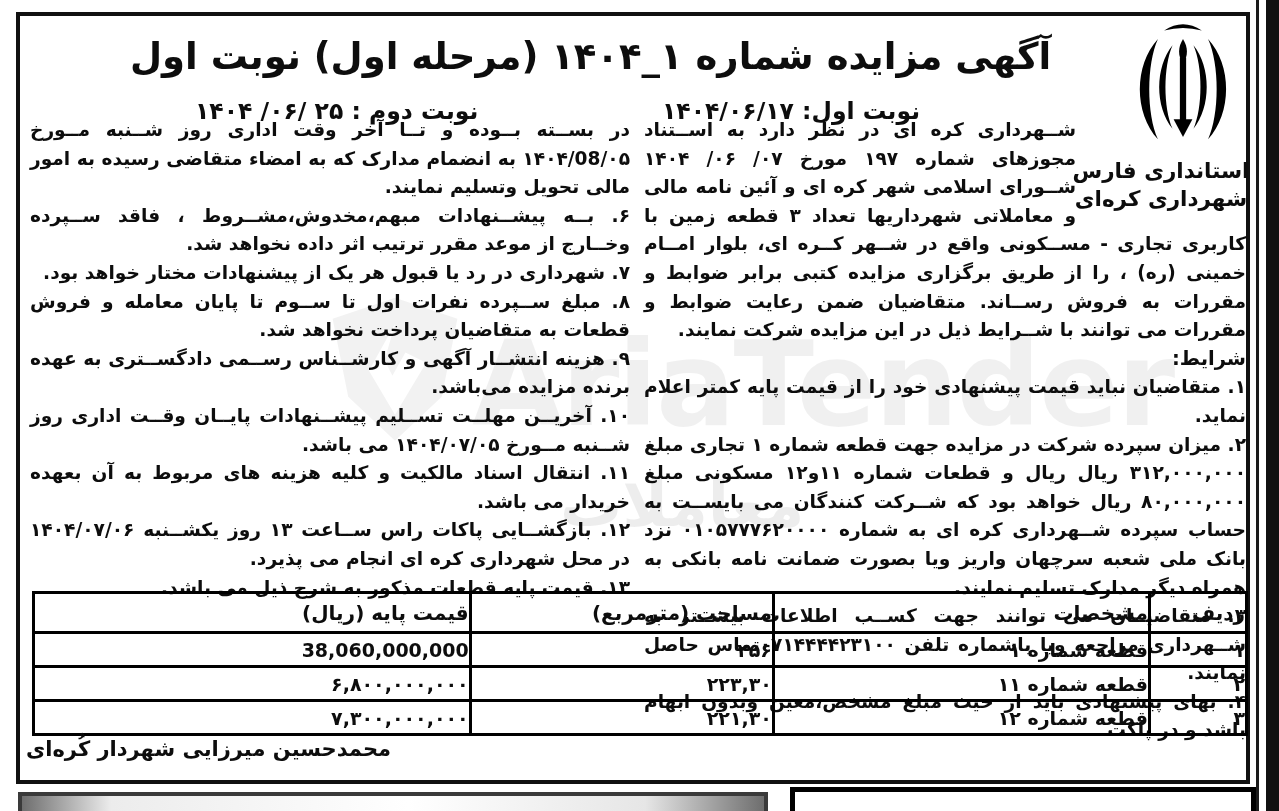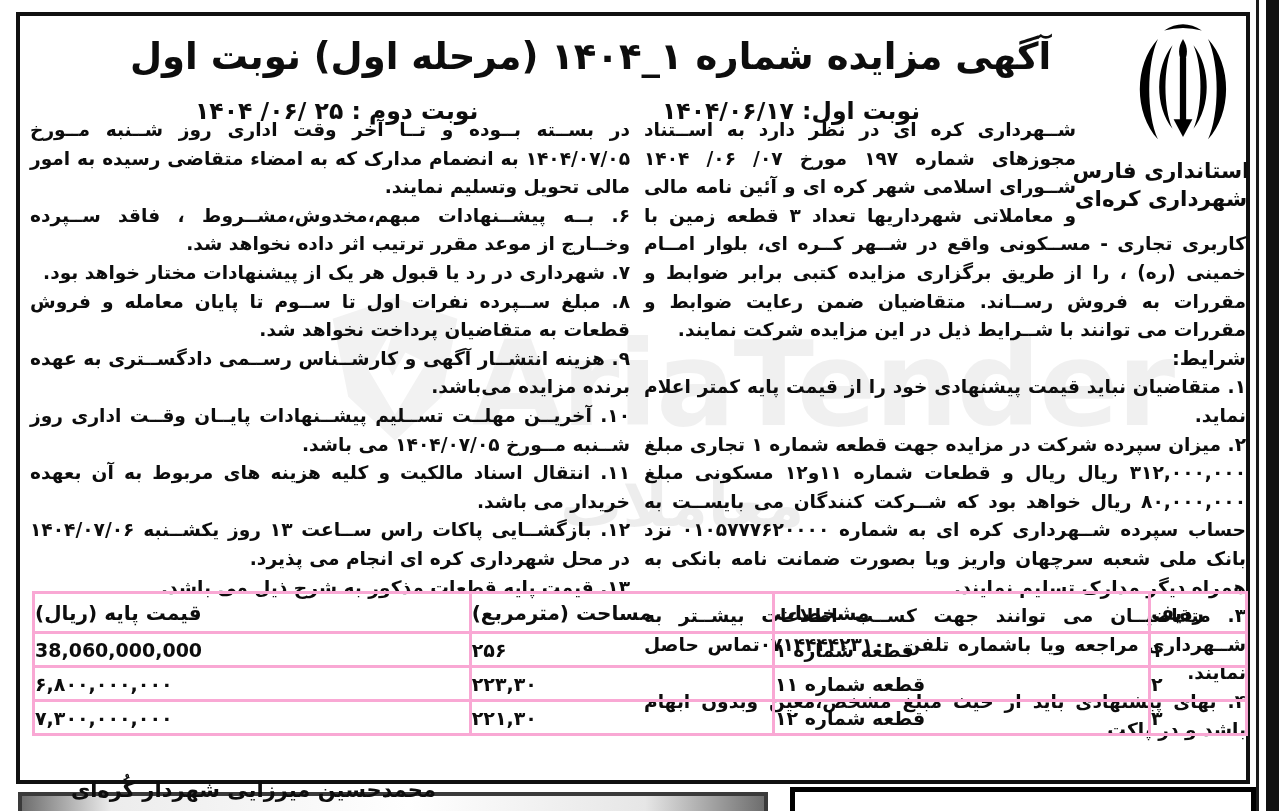--- a/index.html
+++ b/index.html
@@ -74,35 +74,34 @@
   .emblem-spacer { float: right; width: 170px; height: 100px; }
   .cond-heading { font-size: 19.5px; }
   
   .plots-table {
     position: absolute; z-index:2;
     left: 32px; top: 591px; width: 1216px;
     border-collapse: collapse;
     direction: rtl;
   }
   .plots-table th, .plots-table td {
-    border: 3px solid #f9a8d4;
-    text-align: left;
+    border: 3px solid #000000;
+    text-align: right;
     font-weight: bold;
     padding: 0;
   }
   .plots-table th { height: 40px; font-size: 20px; }
   .plots-table td { height: 34px; font-size: 19px; }
   
   .signature {
     position: absolute; z-index:2;
     left: 26px; top: 737px; width: 410px;
-    text-align: right;
+    text-align: left;
     font-size: 21px; font-weight: bold;
     white-space: nowrap;
-    margin-top: 41px;
   }
   
   .edge-line-thin {
     position:absolute; left:1256px; top:0; width:3px; height:811px; background:#1a1a1a;
   }
   .edge-line-thick {
     position:absolute; left:1266px; top:0; width:13px; height:811px; background:#111;
   }
   .below-left-box {
     position:absolute; left:18px; top:792px; width:750px; height:19px;
@@ -160,21 +159,21 @@
     <div class="emblem-spacer"></div>
     <p>شــهرداری کره ای در نظر دارد به اســتناد مجوزهای شماره ۱۹۷ مورخ ۰۷/ ۰۶/ ۱۴۰۴ شــورای اسلامی شهر کره ای و آئین نامه مالی و معاملاتی شهرداریها تعداد ۳ قطعه زمین با کاربری تجاری - مســکونی واقع در شــهر کــره ای، بلوار امــام خمینی (ره) ، را از طریق برگزاری مزایده کتبی برابر ضوابط و مقررات به فروش رســاند. متقاضیان ضمن رعایت ضوابط و مقررات می توانند با شــرایط ذیل در این مزایده شرکت نمایند.</p>
     <p class="cond-heading">شرایط:</p>
     <p>۱. متقاضیان نباید قیمت پیشنهادی خود را از قیمت پایه کمتر اعلام نماید.</p>
     <p>۲. میزان سپرده شرکت در مزایده جهت قطعه شماره ۱ تجاری مبلغ ۳۱۲,۰۰۰,۰۰۰ ریال ریال و قطعات شماره ۱۱و۱۲ مسکونی مبلغ ۸۰,۰۰۰,۰۰۰ ریال خواهد بود که شــرکت کنندگان می بایســت به حساب سپرده شــهرداری کره ای به شماره ۰۱۰۵۷۷۷۶۲۰۰۰۰ نزد بانک ملی شعبه سرچهان واریز ویا بصورت ضمانت نامه بانکی به همراه دیگر مدارک تسلیم نمایند.</p>
     <p>۳. متقاضیــان می توانند جهت کســب اطلاعات بیشــتر به شــهرداری مراجعه ویا باشماره تلفن ۰۷۱۴۴۴۴۲۳۱۰۰تماس حاصل نمایند.</p>
     <p>۴. بهای پیشنهادی باید از حیث مبلغ مشخص،معین وبدون ابهام باشد و در پاکت</p>
   </div>
 
   <div class="col col-left">
-    <p>در بســته بــوده و تــا آخر وقت اداری روز شــنبه مــورخ ۱۴۰۴/۰۷/۰۵ به انضمام مدارک که به امضاء متقاضی رسیده به امور مالی تحویل وتسلیم نمایند.</p>
+    <p>در بســته بــوده و تــا آخر وقت اداری روز شــنبه مــورخ ۱۴۰۴/08/۰۵ به انضمام مدارک که به امضاء متقاضی رسیده به امور مالی تحویل وتسلیم نمایند.</p>
     <p>۶. بــه پیشــنهادات مبهم،مخدوش،مشــروط ، فاقد ســپرده وخــارج از موعد مقرر ترتیب اثر داده نخواهد شد.</p>
     <p>۷. شهرداری در رد یا قبول هر یک از پیشنهادات مختار خواهد بود.</p>
     <p>۸. مبلغ ســپرده نفرات اول تا ســوم تا پایان معامله و فروش قطعات به متقاضیان پرداخت نخواهد شد.</p>
     <p>۹. هزینه انتشــار آگهی و کارشــناس رســمی دادگســتری به عهده برنده مزایده می‌باشد.</p>
     <p>۱۰. آخریــن مهلــت تســلیم پیشــنهادات پایــان وقــت اداری روز شــنبه مــورخ ۱۴۰۴/۰۷/۰۵ می باشد.</p>
     <p>۱۱. انتقال اسناد مالکیت و کلیه هزینه های مربوط به آن بعهده خریدار می باشد.</p>
     <p>۱۲. بازگشــایی پاکات راس ســاعت ۱۳ روز یکشــنبه ۱۴۰۴/۰۷/۰۶ در محل شهرداری کره ای انجام می پذیرد.</p>
     <p>۱۳. قیمت پایه قطعات مذکور به شرح ذیل می باشد.</p>
   </div>
 

